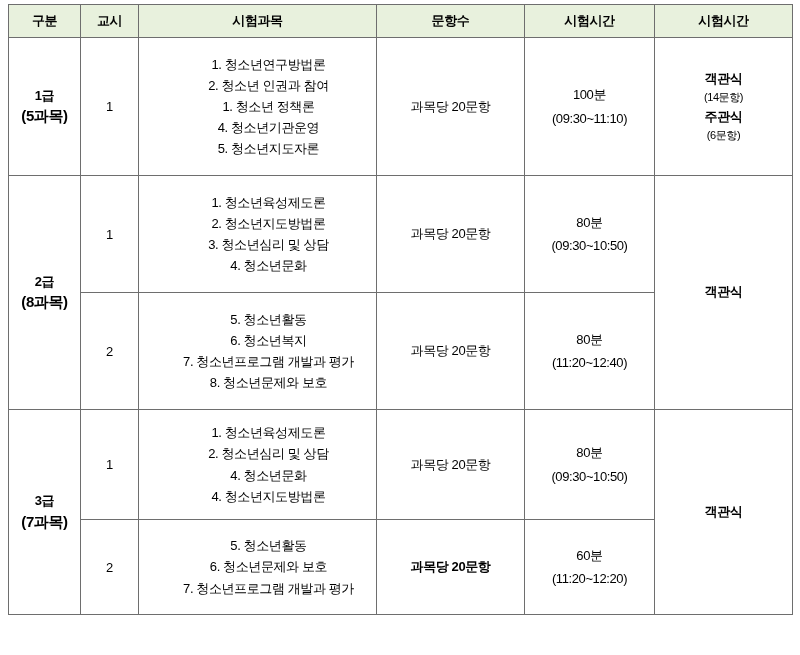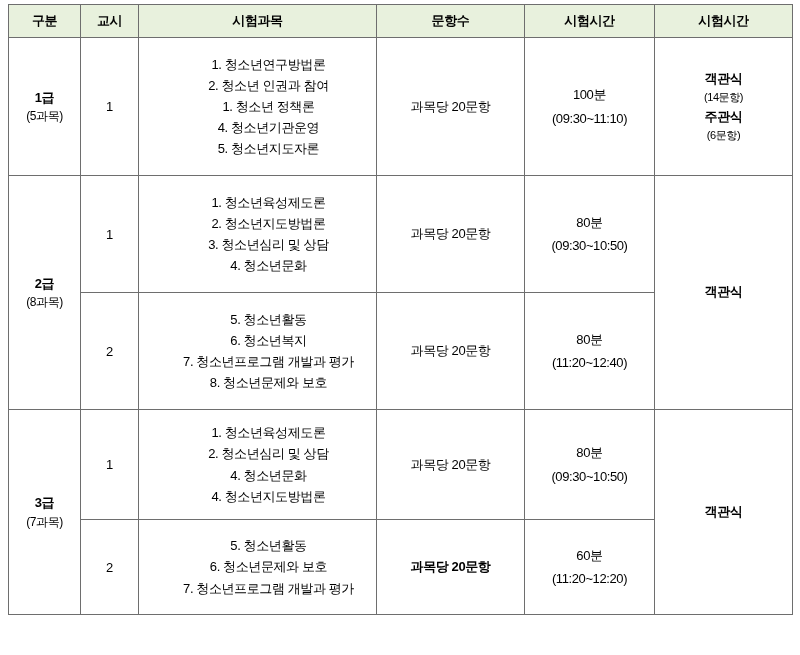--- a/index.html
+++ b/index.html
@@ -53,22 +53,22 @@
     font-size: 13.5px;
     padding: 2px 0;
   }
   td.grade {
     font-weight: bold;
     font-size: 13.5px;
     line-height: 1.5;
   }
   td.grade .sub {
     display: block;
-    font-weight: normal;
-    font-size: 12px;
+    font-weight: bold;
+    font-size: 15px;
   }
   td.period {
     font-size: 13.5px;
   }
   td.subjects {
     text-align: left;
     padding: 10px 0 10px 22px;
     line-height: 1.62;
     font-size: 13.5px;
     letter-spacing: -0.5px;

